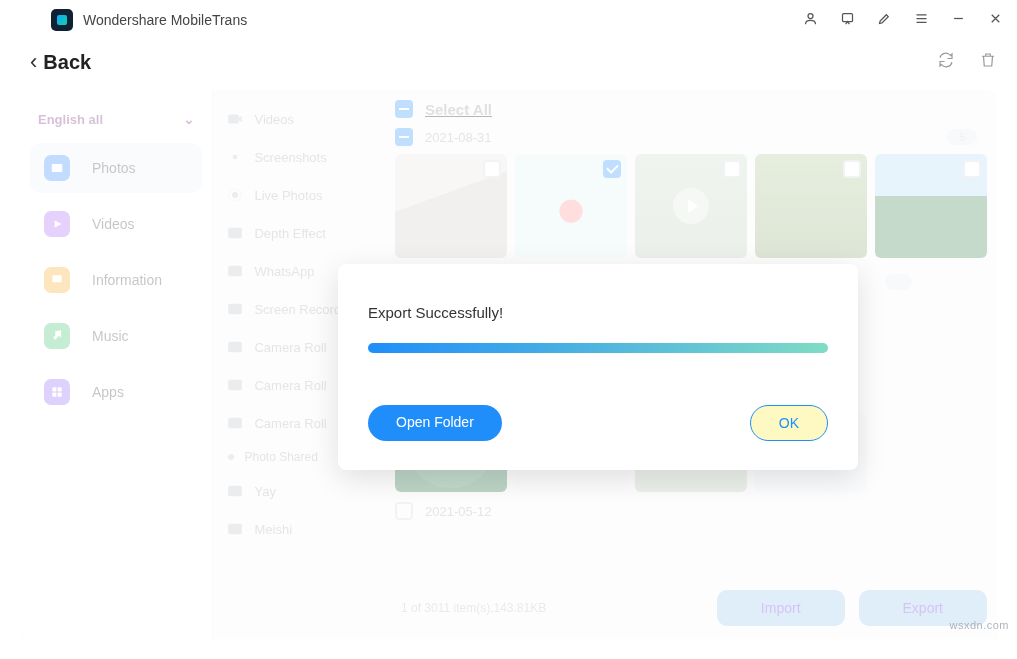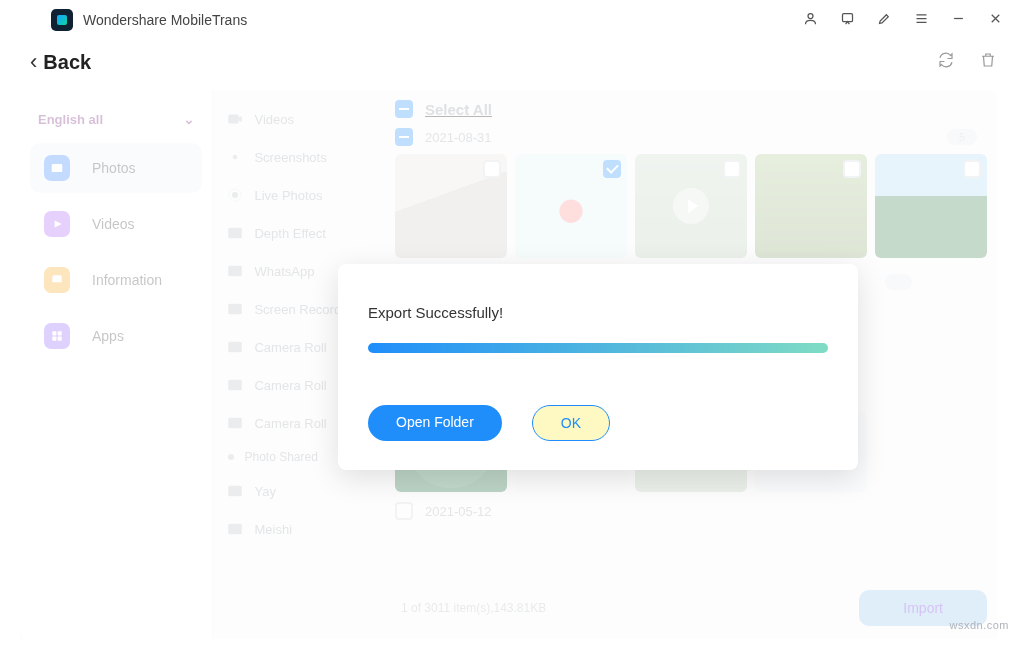--- a/index.html
+++ b/index.html
@@ -73,21 +73,21 @@
   .pillbtn { margin-left:auto; padding:10px 44px; border-radius:10px; font-size:14px; color:#6d28d9; background:#8fc0ee; cursor:pointer; }
   .pillbtn + .pillbtn { margin-left:14px; }
 
   
   .veil { position:absolute; inset:0; background:rgba(255,255,255,0.72); pointer-events:none; }
 
   
   .modal { position:absolute; top:264px; left:338px; width:520px; height:206px; background:#fff; border-radius:8px; box-shadow:0 8px 30px rgba(0,0,0,0.12); padding:40px 30px 24px 30px; text-align:left; }
   .modal-title { font-size:15px; color:#333; margin-bottom:22px; }
   .progress { height:10px; border-radius:6px; background:linear-gradient(90deg,#1f8efa,#7fdcc4); }
-  .modal-btns { display:flex; justify-content:flex-start; gap:30px; margin-top:52px; }
+  .modal-btns { display:flex; justify-content:space-between; gap:30px; margin-top:52px; }
   .btn { padding:9px 28px; border-radius:20px; font-size:14px; cursor:pointer; }
   .btn-primary { background:#1f8efa; color:#fff; border:none;}
   .btn-outline { background:#fef9c3; color:#1f8efa; border:1px solid #1f8efa; }
 
   .watermark { position:absolute; right:8px; bottom:28px; font-size:11px; color:#b0b4ba; letter-spacing:0.5px;}
 </style>
 </head>
 <body>
 
 <div class="titlebar">
@@ -158,20 +158,28 @@
     </div>
     <div class="sidebar-item">
       <div class="cat-icon bg-orange">
           <svg width="14" height="14" viewBox="0 0 24 24">
             <rect x="4" y="4" width="16" height="12" rx="2"></rect>
           </svg>
         </div>
       <span>Information</span>
     </div>
     <div class="sidebar-item">
+      <div class="cat-icon bg-green">
+          <svg width="14" height="14" viewBox="0 0 24 24">
+            <path d="M9 18a3 3 0 1 1 0-6v-8l10-2v12a3 3 0 1 1 0-6"></path>
+          </svg>
+        </div>
+      <span>Music</span>
+    </div>
+    <div class="sidebar-item">
       <div class="cat-icon bg-violet">
           <svg width="14" height="14" viewBox="0 0 24 24">
             <rect x="4" y="4" width="7" height="7" rx="1"></rect>
             <rect x="13" y="4" width="7" height="7" rx="1"></rect>
             <rect x="4" y="13" width="7" height="7" rx="1"></rect>
             <rect x="13" y="13" width="7" height="7" rx="1"></rect>
           </svg>
         </div>
       <span>Apps</span>
     </div>
@@ -303,20 +311,21 @@
       <div class="thumb t10" style="height:80px"></div>
     </div>
     <div class="daterow" style="margin-top:6px;">
       <div style="width:18px;height:18px;border:2px solid #cfd3d8;border-radius:4px;"></div>
       <span class="label">2021-05-12</span>
     </div>
 
     <div class="bottombar">
       <span class="status">1 of 3011 item(s),143.81KB</span>
       <div class="pillbtn">Import</div>
+      <div class="pillbtn">Export</div>
     </div>
   </div>
 
   <div class="veil"></div>
 </div>
 
 <div class="modal">
   <div class="modal-title">Export Successfully!</div>
   <div class="progress"></div>
   <div class="modal-btns">

